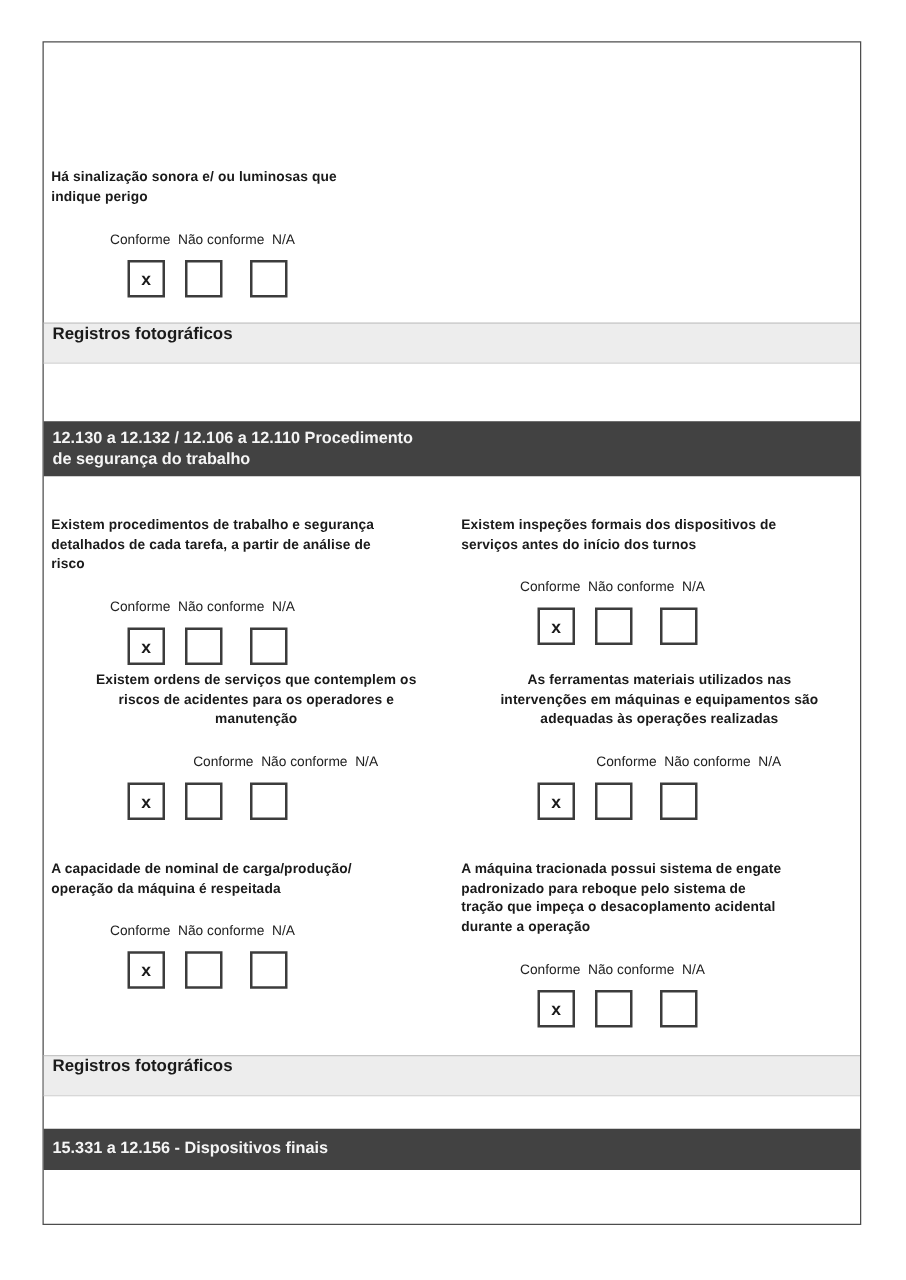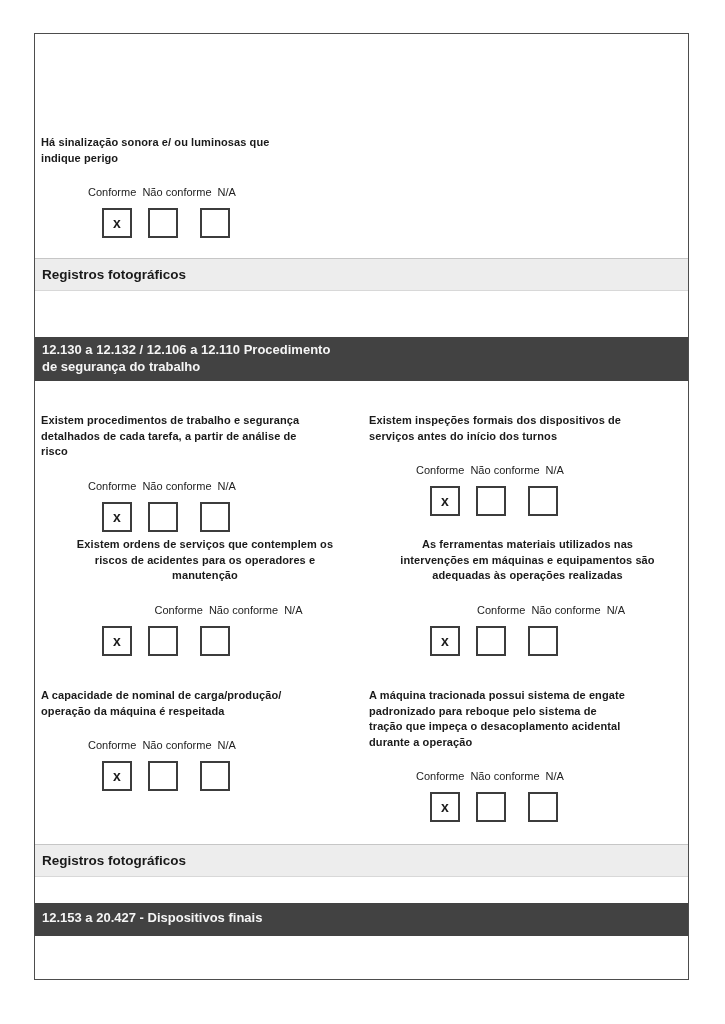--- a/index.html
+++ b/index.html
@@ -27,21 +27,21 @@
   .box{
     width:30px;height:30px;border:2px solid #3c3c3c;background:#fff;
     display:flex;align-items:center;justify-content:center;
     font-size:14px;font-weight:bold;line-height:1;cursor:pointer;
   }
   .box + .box{margin-left:16px;}
   .box.last{margin-left:22px;}
   .photo-bar{
     left:0;width:100%;height:33px;background:var(--photo-bar-bg);
     border-top:1px solid #c6c6c6;border-bottom:1px solid #d8d8d8;
-    display:flex;align-items:center;padding-left:7px;
+    display:flex;padding-left:7px;
     font-size:13.5px;font-weight:bold;
   }
   .section-header{
     left:0;width:100%;background:var(--section-header-bg);
     color:var(--section-header-text);
     font-size:13px;font-weight:bold;line-height:16.5px;
     padding:5px 0 0 7px;white-space:pre-line;
   }
   .header-1{top:303px;height:44px;}
   .header-2{top:869px;height:33px;padding-top:7px;}
@@ -160,15 +160,15 @@
           <span class="box last"></span>
         </div>
       </div>
     </div>
   </div>
 
   <div class="abs photo-bar" style="top:810px;">
     <span>Registros fotográficos</span>
   </div>
 
-  <div class="abs section-header header-2">12.153 a 20.427 - Dispositivos finais</div>
+  <div class="abs section-header header-2">15.331 a 12.156 - Dispositivos finais</div>
 
 </div>
 
 </body></html>

